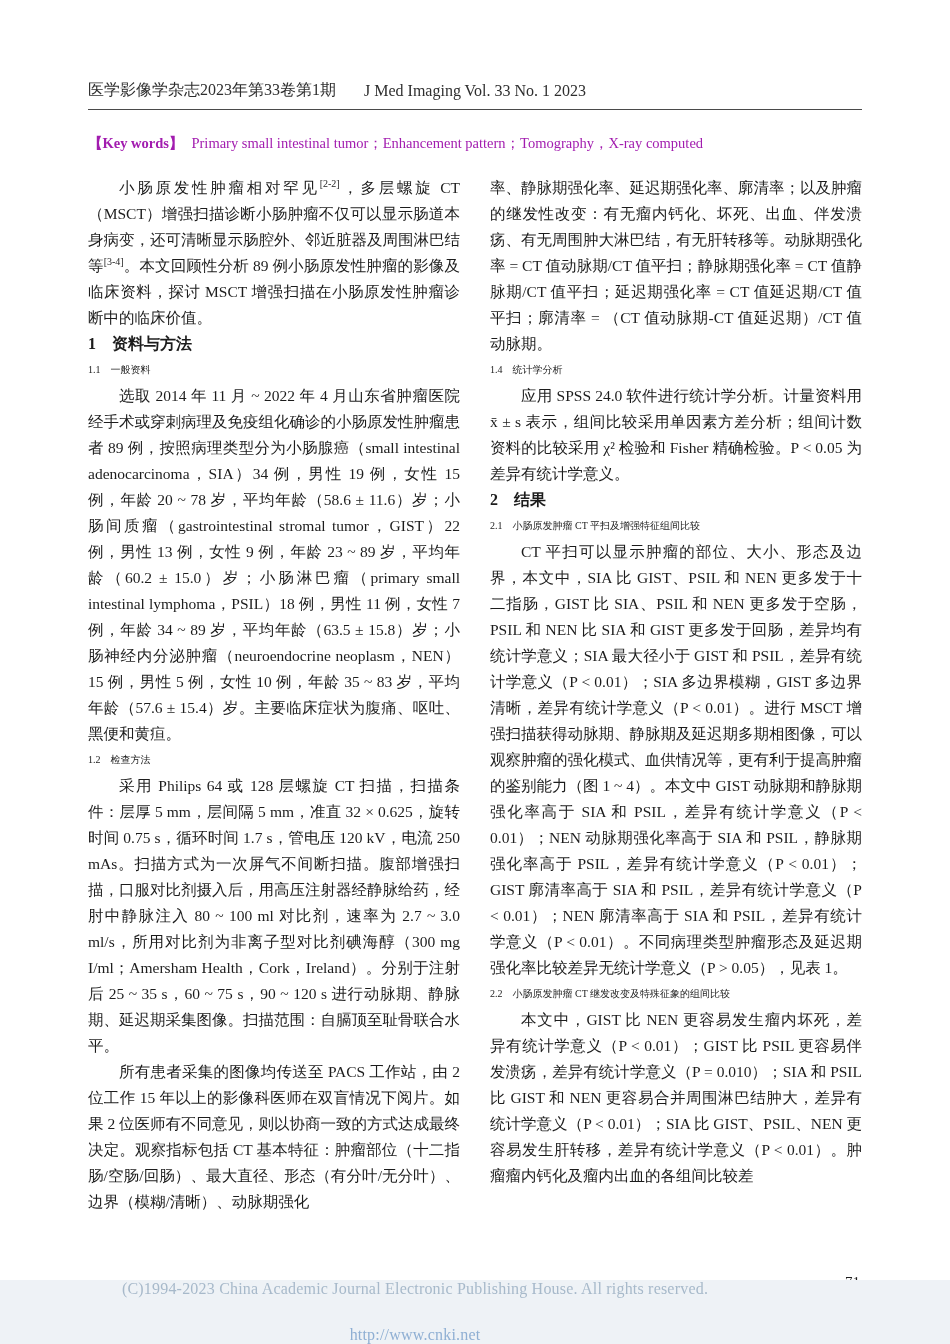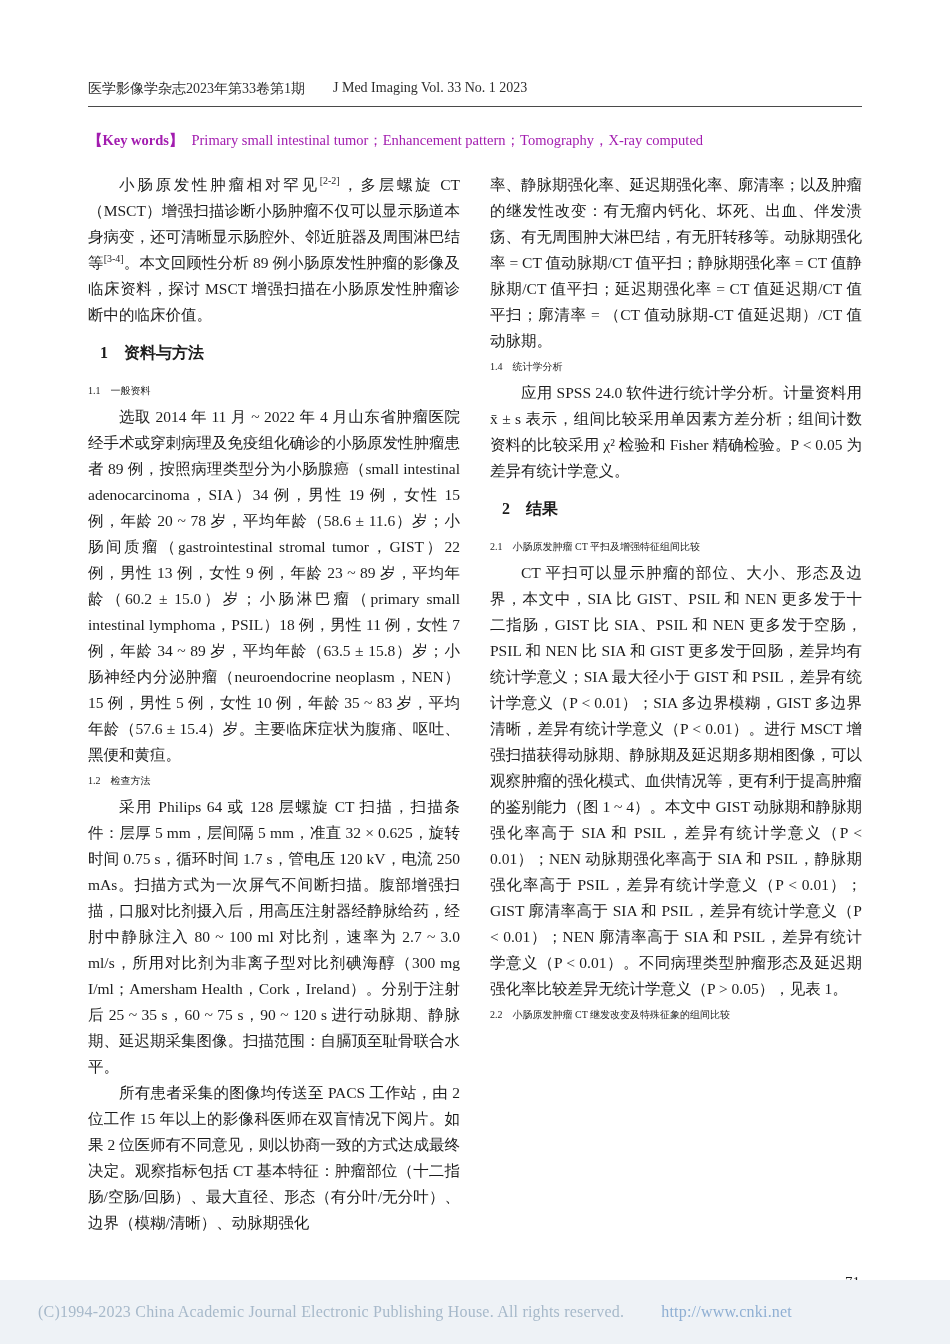--- a/index.html
+++ b/index.html
@@ -15,23 +15,23 @@
     background: #ffffff;
     overflow: hidden;
   }
   .content {
     position: absolute;
     left: 88px; top: 80px;
     width: 774px;
   }
   .header-row {
     display: flex;
-    align-items: flex-start;
+    align-items: center;
     gap: 28px;
-    font-size: 14px;
+    font-size: 16px;
     color: #2e2e2e;
     padding-bottom: 8px;
     border-bottom: 1px solid #4a4a4a;
   }
   .keywords {
     margin: 24px 0 0 0;
     font-size: 14.5px;
     color: #a21caf;
   }
   .kw-label { font-weight: bold; margin-right: 8px; }
@@ -42,21 +42,21 @@
   }
   .col {
     width: 372px;
     font-size: 15.5px;
     line-height: 26px;
     text-align: justify;
   }
   .para { margin: 0; }
   .indent { text-indent: 2em; }
   .sec1 {
-    margin: 12px; padding: 0;
+    margin: 0; padding: 0;
     font-size: 16px;
     font-weight: bold;
     line-height: 26px;
   }
   .sec2 {
     margin: 0; padding: 0;
     font-size: 10px;
     font-weight: normal;
     line-height: 26px;
   }
@@ -76,20 +76,21 @@
     width: 950px; height: 64px;
     background: #eef2f6;
     box-sizing: border-box;
     display: flex;
     align-items: center;
     justify-content: space-between;
     padding: 0 158px 0 38px;
     font-size: 16px;
     color: #a7b9ca;
     letter-spacing: 0.2px;
+    flex-direction: column;
   }
   .footer-url { color: #8fafd3; }
 </style>
 </head>
 <body>
 
 <div class="sheet">
   <div class="content">
 
     <div class="header-row">
@@ -114,20 +115,21 @@
       </div>
 
       <div class="col">
         <p class="para">率、静脉期强化率、延迟期强化率、廓清率；以及肿瘤的继发性改变：有无瘤内钙化、坏死、出血、伴发溃疡、有无周围肿大淋巴结，有无肝转移等。动脉期强化率 = CT 值动脉期/CT 值平扫；静脉期强化率 = CT 值静脉期/CT 值平扫；延迟期强化率 = CT 值延迟期/CT 值平扫；廓清率 = （CT 值动脉期-CT 值延迟期）/CT 值动脉期。</p>
         <h3 class="sec2">1.4　统计学分析</h3>
         <p class="para indent">应用 SPSS 24.0 软件进行统计学分析。计量资料用 x̄ ± s 表示，组间比较采用单因素方差分析；组间计数资料的比较采用 χ² 检验和 Fisher 精确检验。P &lt; 0.05 为差异有统计学意义。</p>
         <h2 class="sec1">2　结果</h2>
         <h3 class="sec2">2.1　小肠原发肿瘤 CT 平扫及增强特征组间比较</h3>
         <p class="para indent">CT 平扫可以显示肿瘤的部位、大小、形态及边界，本文中，SIA 比 GIST、PSIL 和 NEN 更多发于十二指肠，GIST 比 SIA、PSIL 和 NEN 更多发于空肠，PSIL 和 NEN 比 SIA 和 GIST 更多发于回肠，差异均有统计学意义；SIA 最大径小于 GIST 和 PSIL，差异有统计学意义（P &lt; 0.01）；SIA 多边界模糊，GIST 多边界清晰，差异有统计学意义（P &lt; 0.01）。进行 MSCT 增强扫描获得动脉期、静脉期及延迟期多期相图像，可以观察肿瘤的强化模式、血供情况等，更有利于提高肿瘤的鉴别能力（图 1 ~ 4）。本文中 GIST 动脉期和静脉期强化率高于 SIA 和 PSIL，差异有统计学意义（P &lt; 0.01）；NEN 动脉期强化率高于 SIA 和 PSIL，静脉期强化率高于 PSIL，差异有统计学意义（P &lt; 0.01）；GIST 廓清率高于 SIA 和 PSIL，差异有统计学意义（P &lt; 0.01）；NEN 廓清率高于 SIA 和 PSIL，差异有统计学意义（P &lt; 0.01）。不同病理类型肿瘤形态及延迟期强化率比较差异无统计学意义（P &gt; 0.05），见表 1。</p>
         <h3 class="sec2">2.2　小肠原发肿瘤 CT 继发改变及特殊征象的组间比较</h3>
+        <p class="para indent">本文中，GIST 比 NEN 更容易发生瘤内坏死，差异有统计学意义（P &lt; 0.01）；GIST 比 PSIL 更容易伴发溃疡，差异有统计学意义（P = 0.010）；SIA 和 PSIL 比 GIST 和 NEN 更容易合并周围淋巴结肿大，差异有统计学意义（P &lt; 0.01）；SIA 比 GIST、PSIL、NEN 更容易发生肝转移，差异有统计学意义（P &lt; 0.01）。肿瘤瘤内钙化及瘤内出血的各组间比较差</p>
       </div>
 
     </div>
   </div>
 
   <div class="pagenum">71</div>
 
   <div class="footer">
     <span>(C)1994-2023 China Academic Journal Electronic Publishing House. All rights reserved.</span>
     <span class="footer-url">http://www.cnki.net</span>

